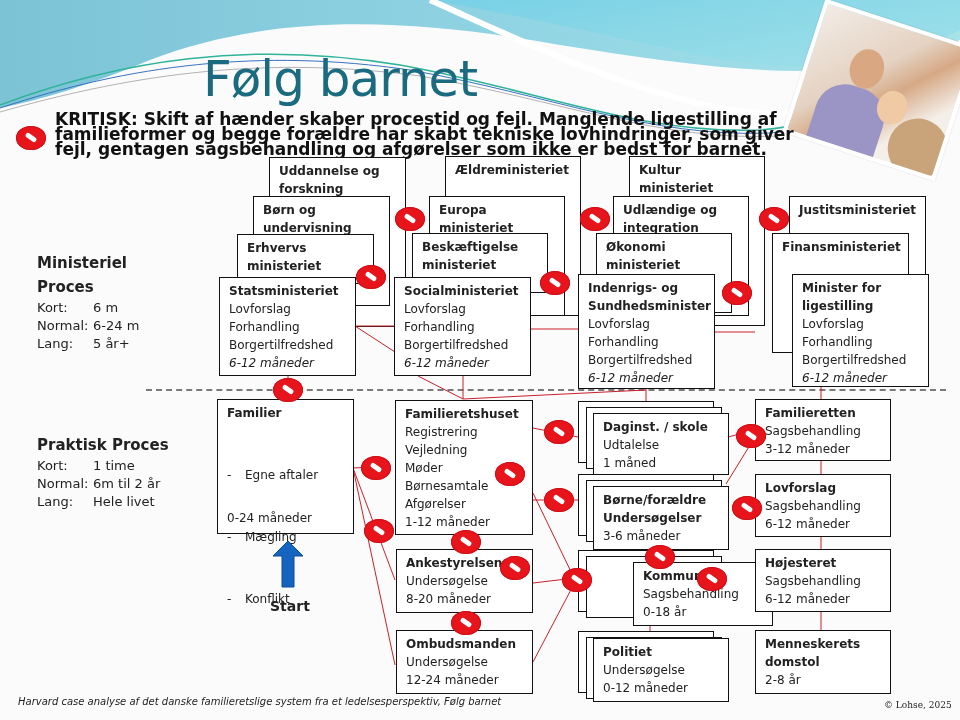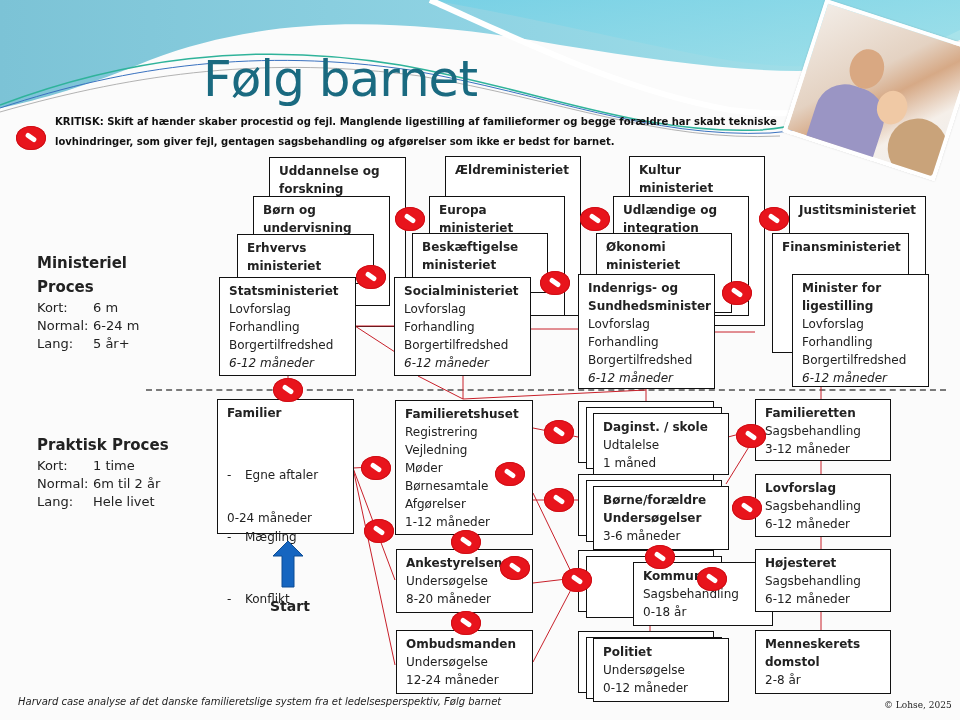--- a/index.html
+++ b/index.html
@@ -32,21 +32,21 @@
   .warn-icon {
     position: absolute; width: 30px; height: 24px; border-radius: 50%;
     background: #e8141c; box-shadow: 0 0 0 1px #cf0f16 inset;
   }
   .warn-icon::after {
     content: ""; position: absolute; left: 9px; top: 9px; width: 12px; height: 5px;
     background: #fff; border-radius: 3px; transform: rotate(35deg);
   }
   .critical {
     position: absolute; left: 55px; top: 112px; width: 740px;
-    font-size: 10px; font-weight: bold; line-height: 20px; color: #111;
+    font-size: 17px; font-weight: bold; line-height: 15px; color: #111;
   }
   .side { position: absolute; font-size: 13px; line-height: 18px; color: #222; }
   .side h3 { font-size: 15px; font-weight: bold; line-height: 24px; }
   .side .row { display: flex; }
   .side .row span:first-child { width: 56px; }
   .box {
     position: absolute; background: #fff; border: 1.2px solid #111;
     font-size: 12px; line-height: 18px; padding: 4px 9px; color: #222;
   }
   .box b { font-weight: bold; display: block; }

